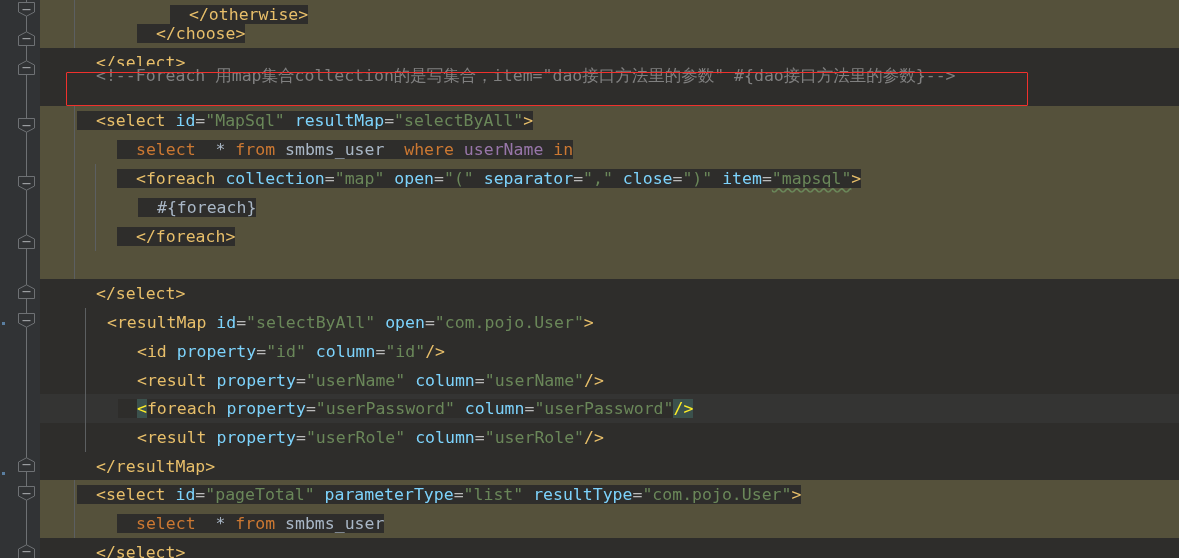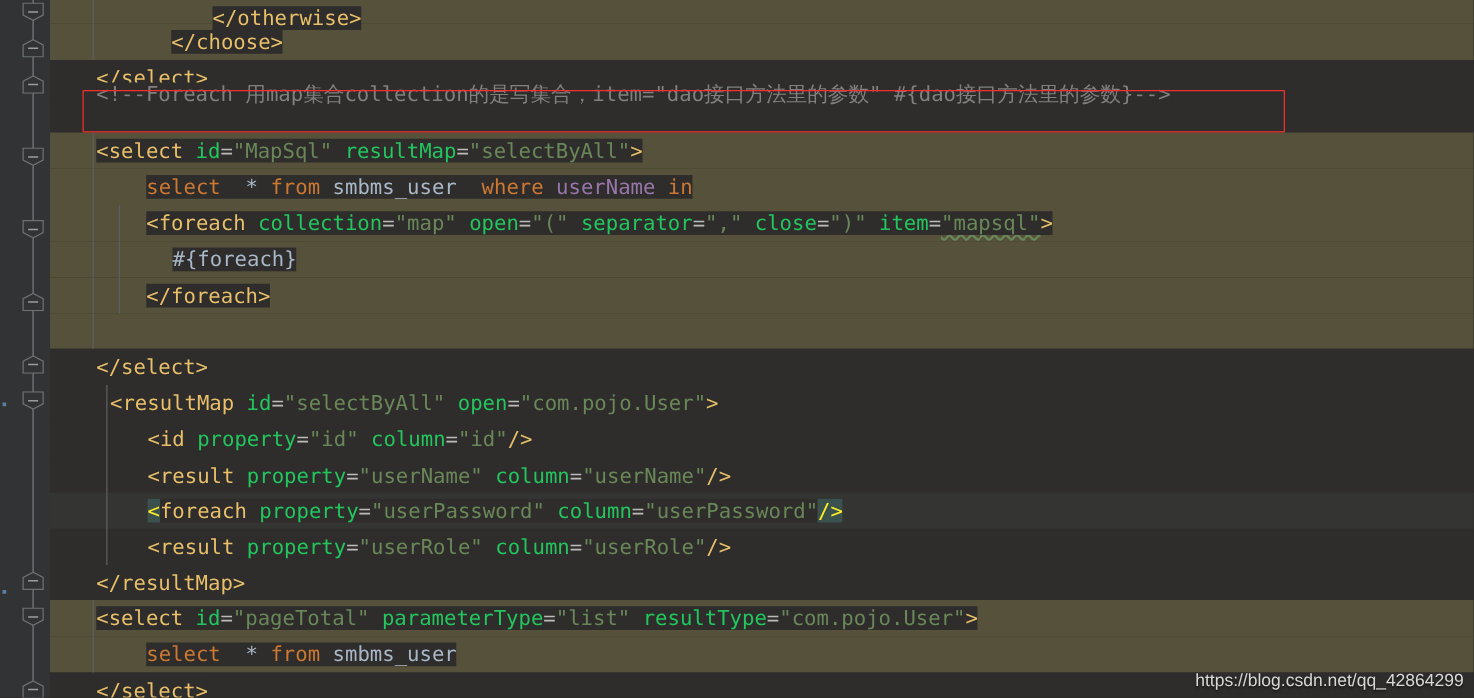--- a/index.html
+++ b/index.html
@@ -37,24 +37,24 @@
   .guide{
     position:absolute;width:1px;background:#5c5f61;z-index:3;
   }
   
   .line{
     position:absolute;left:40px;height:29px;line-height:29px;
     white-space:pre;font-size:16.5px;z-index:4;
     font-family:"DejaVu Sans Mono","Liberation Mono",monospace;
     letter-spacing:0px;
   }
-  .line .seg{background:#2e2d2b;}
+  .line .seg{background:#2e2d2b;padding-left:19px;}
   
   .tag      {color:#e8bf6a;}
-  .attr     {color:#22c55e;}
+  .attr     {color:#7dd3fc;}
   .str      {color:#6a8759;}
   .punct    {color:#bababa;}
   .kw       {color:#cc7832;}
   .plain    {color:#a9b7c6;}
   .ident    {color:#9876aa;}
   .comment  {color:#808080;}
   
   .bmatch{background:#3b514d;color:#ffef28;}
   
   .wavy{
@@ -207,14 +207,13 @@
           <path d="M1.5 14.5 L1.5 5 L9.5 0.8 L17.5 5 L17.5 14.5 Z" fill="#313335" stroke="#6e7174" stroke-width="1"></path>
           <rect x="5.5" y="7" width="8" height="1.2" fill="#9a9da0"></rect>
         </svg>
       </div>
     </div>
   <div class="stripe-mark" style="top:322px"></div>
   <div class="stripe-mark" style="top:472px"></div>
 
   <div class="redbox" id="redbox" style="left: 66px; top: 72px; width: 960px; height: 32px; border-color: rgb(240, 49, 45);"></div>
 
-  <div class="watermark">https://blog.csdn.net/qq_42864299</div>
 </div>
 
 </body></html>

